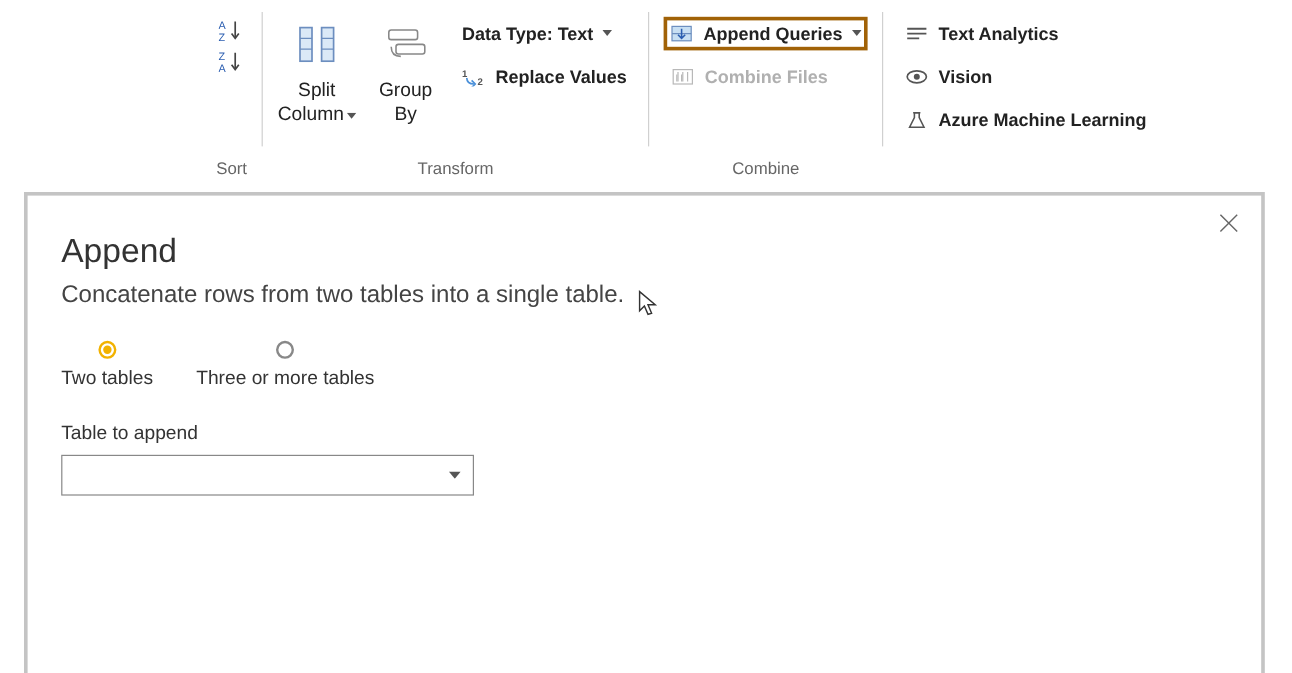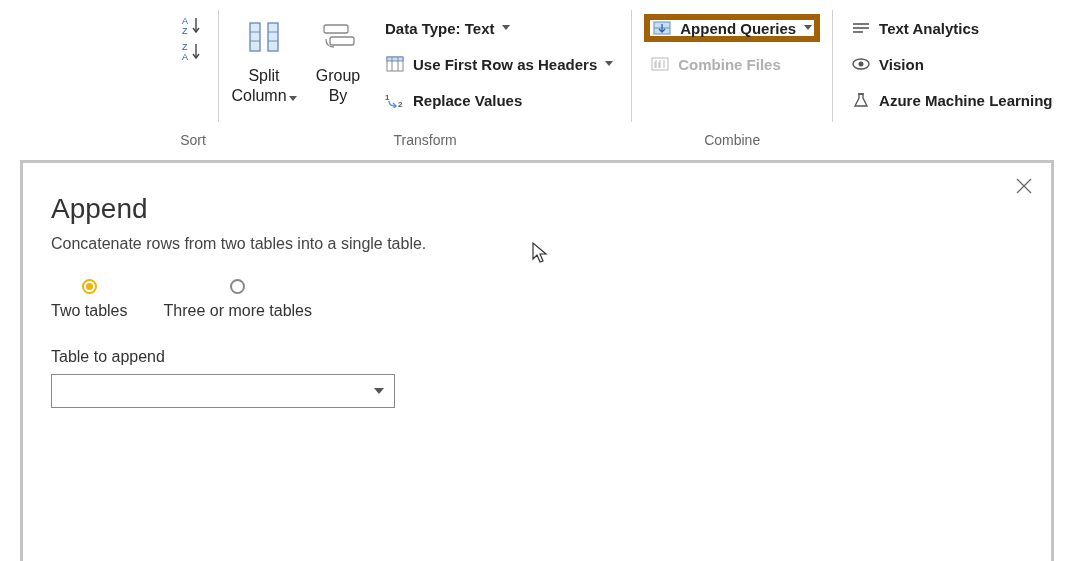--- a/index.html
+++ b/index.html
@@ -116,21 +116,21 @@
     align-items: center;
     justify-content: center;
     flex-shrink: 0;
   }
   .item.disabled { color: #b0b0b0; }
   .item.disabled svg path,
   .item.disabled svg rect,
   .item.disabled svg line { stroke: #b8b8b8 !important; }
 
   .highlight-box {
-    border: 6px solid #a16207;
+    border: 3px solid #a16207;
     padding: 0 2px;
   }
 
   
   .dialog {
     margin: 8px 20px 0 20px;
     border: 3px solid #c4c4c4;
     padding: 16px 28px 22px 28px;
     position: relative;
     width: 1034px;
@@ -143,21 +143,21 @@
     right: 18px;
     cursor: default;
   }
   .dlg-title {
     font-size: 28px;
     font-weight: 400;
     color: #333;
     margin: 14px 0 10px 0;
   }
   .dlg-desc {
-    font-size: 16px;
+    font-size: 20px;
     color: #444;
     margin-bottom: 26px;
   }
   .radio-row {
     display: flex;
     gap: 36px;
     margin-bottom: 28px;
   }
   .radio-opt {
     display: flex;
@@ -297,34 +297,20 @@
 
       <div class="stack">
         <div class="item">
           <span>Data Type: Text</span>
           <svg width="8" height="6">
               <path d="M0 0 L4 5 L8 0" fill="#555"></path>
             </svg>
         </div>
         <div class="item">
           <span class="ic">
-            <svg width="18" height="16">
-                <rect x="1" y="1" width="16" height="14" fill="none" stroke="#888"></rect>
-                <rect x="1" y="1" width="16" height="4" fill="#c7dff3" stroke="#6c8ebf"></rect>
-                <line x1="6" y1="1" x2="6" y2="15" stroke="#888"></line>
-                <line x1="12" y1="1" x2="12" y2="15" stroke="#888"></line>
-              </svg>
-          </span>
-          <span>Use First Row as Headers</span>
-          <svg width="8" height="6">
-              <path d="M0 0 L4 5 L8 0" fill="#555"></path>
-            </svg>
-        </div>
-        <div class="item">
-          <span class="ic">
             <svg width="20" height="16">
                 <text x="0" y="8" font-size="8" fill="#555">1</text>
                 <path d="M4 9 Q4 14 10 14" fill="none" stroke="#4a90d9" stroke-width="1.4"></path>
                 <path d="M8 11 L11 14 L8 17" fill="none" stroke="#4a90d9" stroke-width="1.4"></path>
                 <text x="13" y="15" font-size="8" fill="#555">2</text>
               </svg>
           </span>
           <span>Replace Values</span>
         </div>
       </div>

